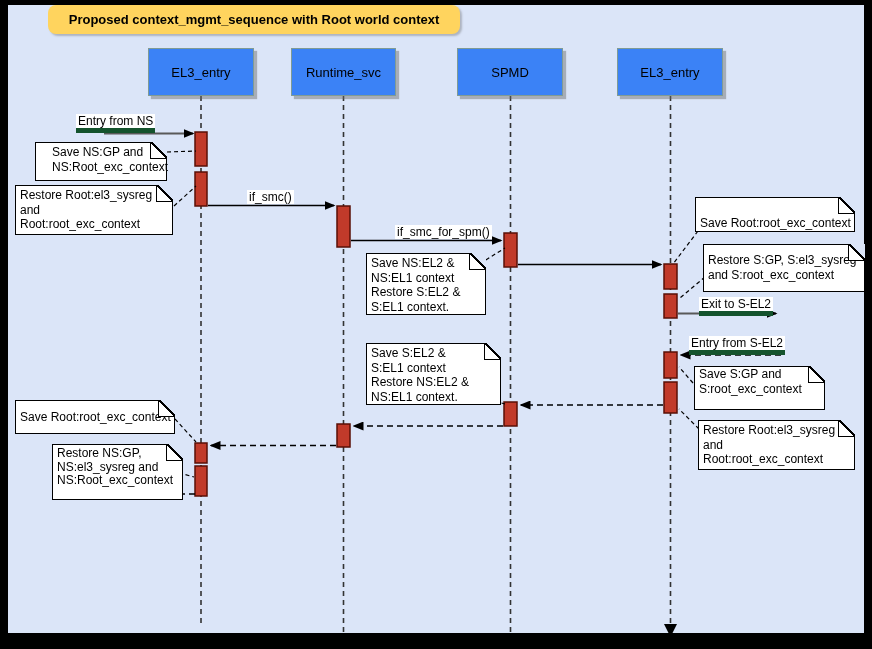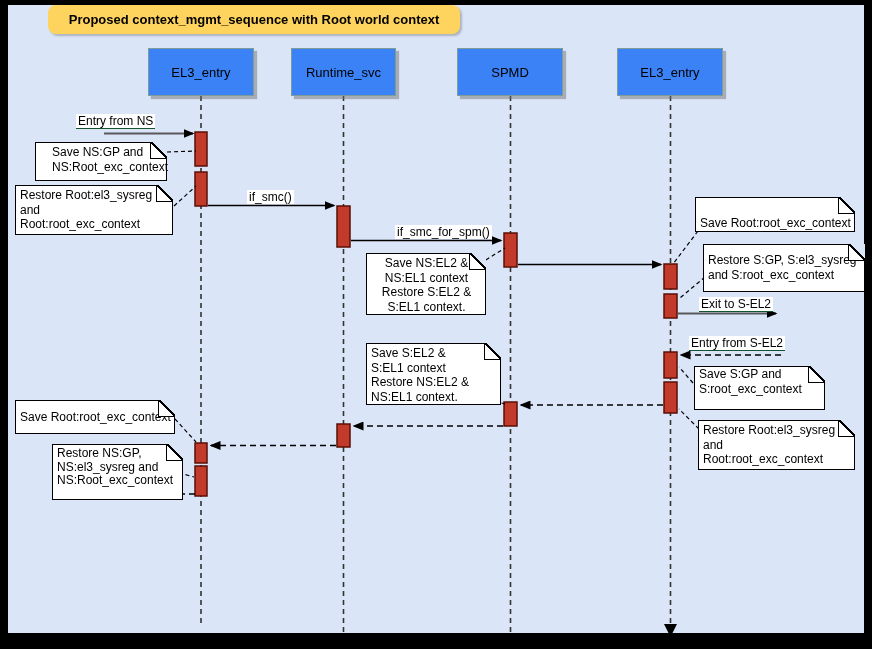--- a/index.html
+++ b/index.html
@@ -34,21 +34,21 @@
   .note .fold {
     position:absolute; top:-1px; right:-1px; width:17px; height:17px;
     border-left:1px solid #000; border-bottom:1px solid #000;
     box-sizing:border-box;
     background:linear-gradient(225deg,#dbe5f8 0 45%,#000 45% 55%,#fff 55% 100%);
   }
   .msg-label {
     position:absolute; z-index:5; background:#ffffff; color:#000;
     font-size:12px; padding:0 2px; white-space:nowrap;
   }
-  .underlined { border-bottom:1px solid #14532d; }
+  .underlined { border-bottom:5px solid #14532d; }
 </style>
 </head>
 <body>
 
 <div class="frame">
   <div class="canvas"></div>
 
   <svg class="overlay" width="872" height="649">
     <defs>
       <marker id="ah" markerWidth="11" markerHeight="9" refX="9.5" refY="4.5" orient="auto" markerUnits="userSpaceOnUse">
@@ -133,21 +133,21 @@
     <div>NS:Root_exc_context</div>
   </div>
 
   <div class="note" style="left:15px; top:185px; width:158px; height:50px;">
     <span class="fold"></span>
     <div>Restore Root:el3_sysreg</div>
     <div>and</div>
     <div>Root:root_exc_context</div>
   </div>
 
-  <div class="note" style="left:366px; top:253px; width:120px; height:62px;text-align:center;">
+  <div class="note" style="left:366px; top:253px; width:120px; height:62px;">
     <span class="fold"></span>
     <div>Save NS:EL2 &amp;</div>
     <div>NS:EL1 context</div>
     <div>Restore S:EL2 &amp;</div>
     <div>S:EL1 context.</div>
   </div>
 
   <div class="note" style="left:695px; top:197px; width:160px; height:35px; display:flex; align-items:flex-end;">
     <span class="fold"></span>
     <div>Save Root:root_exc_context</div>

